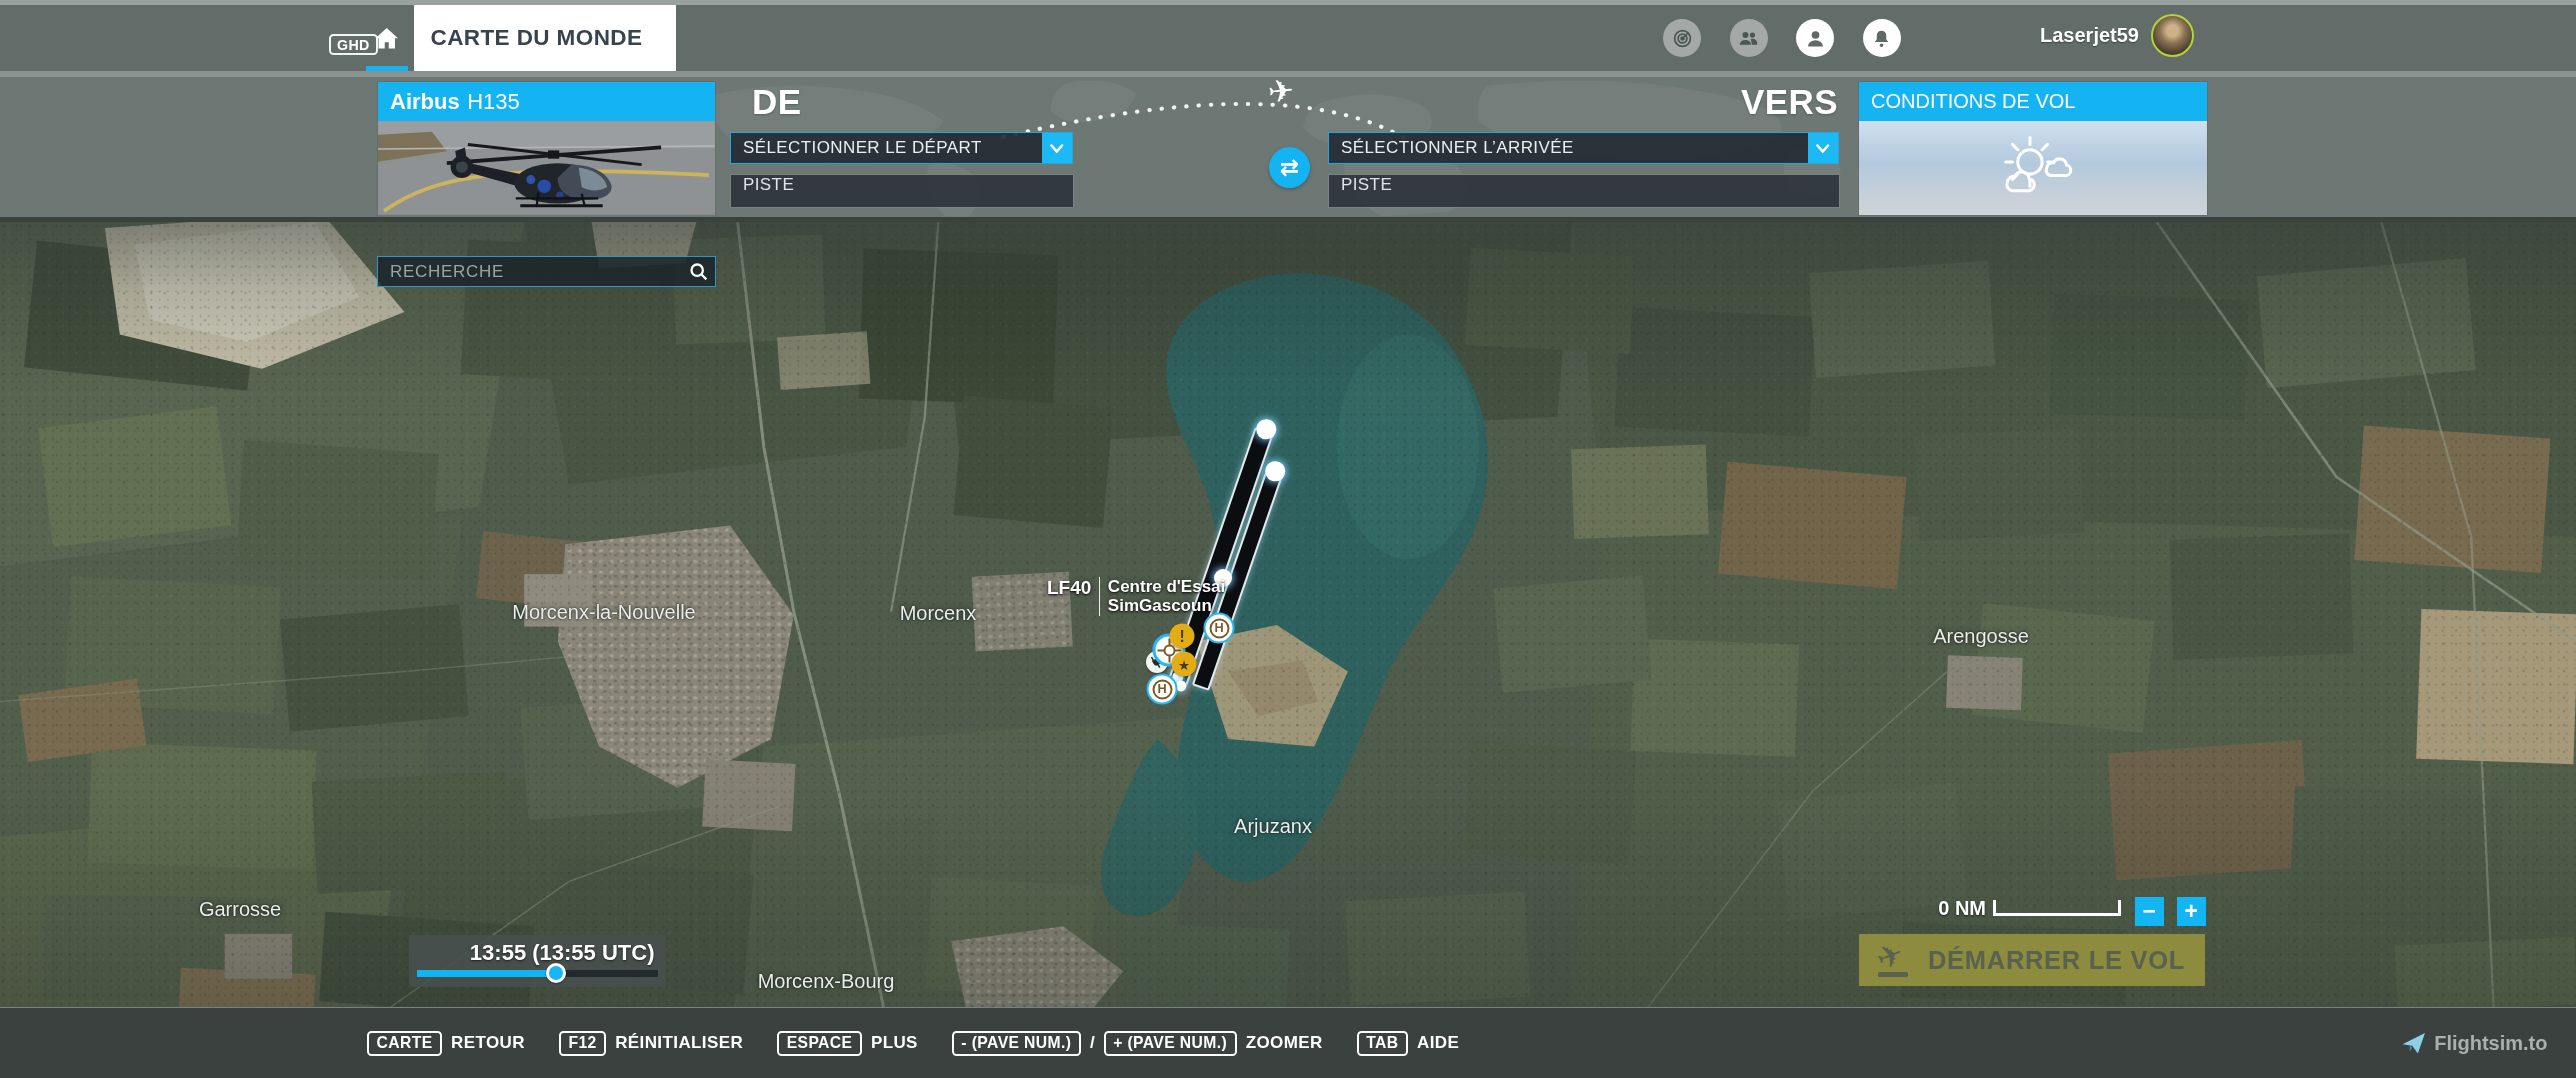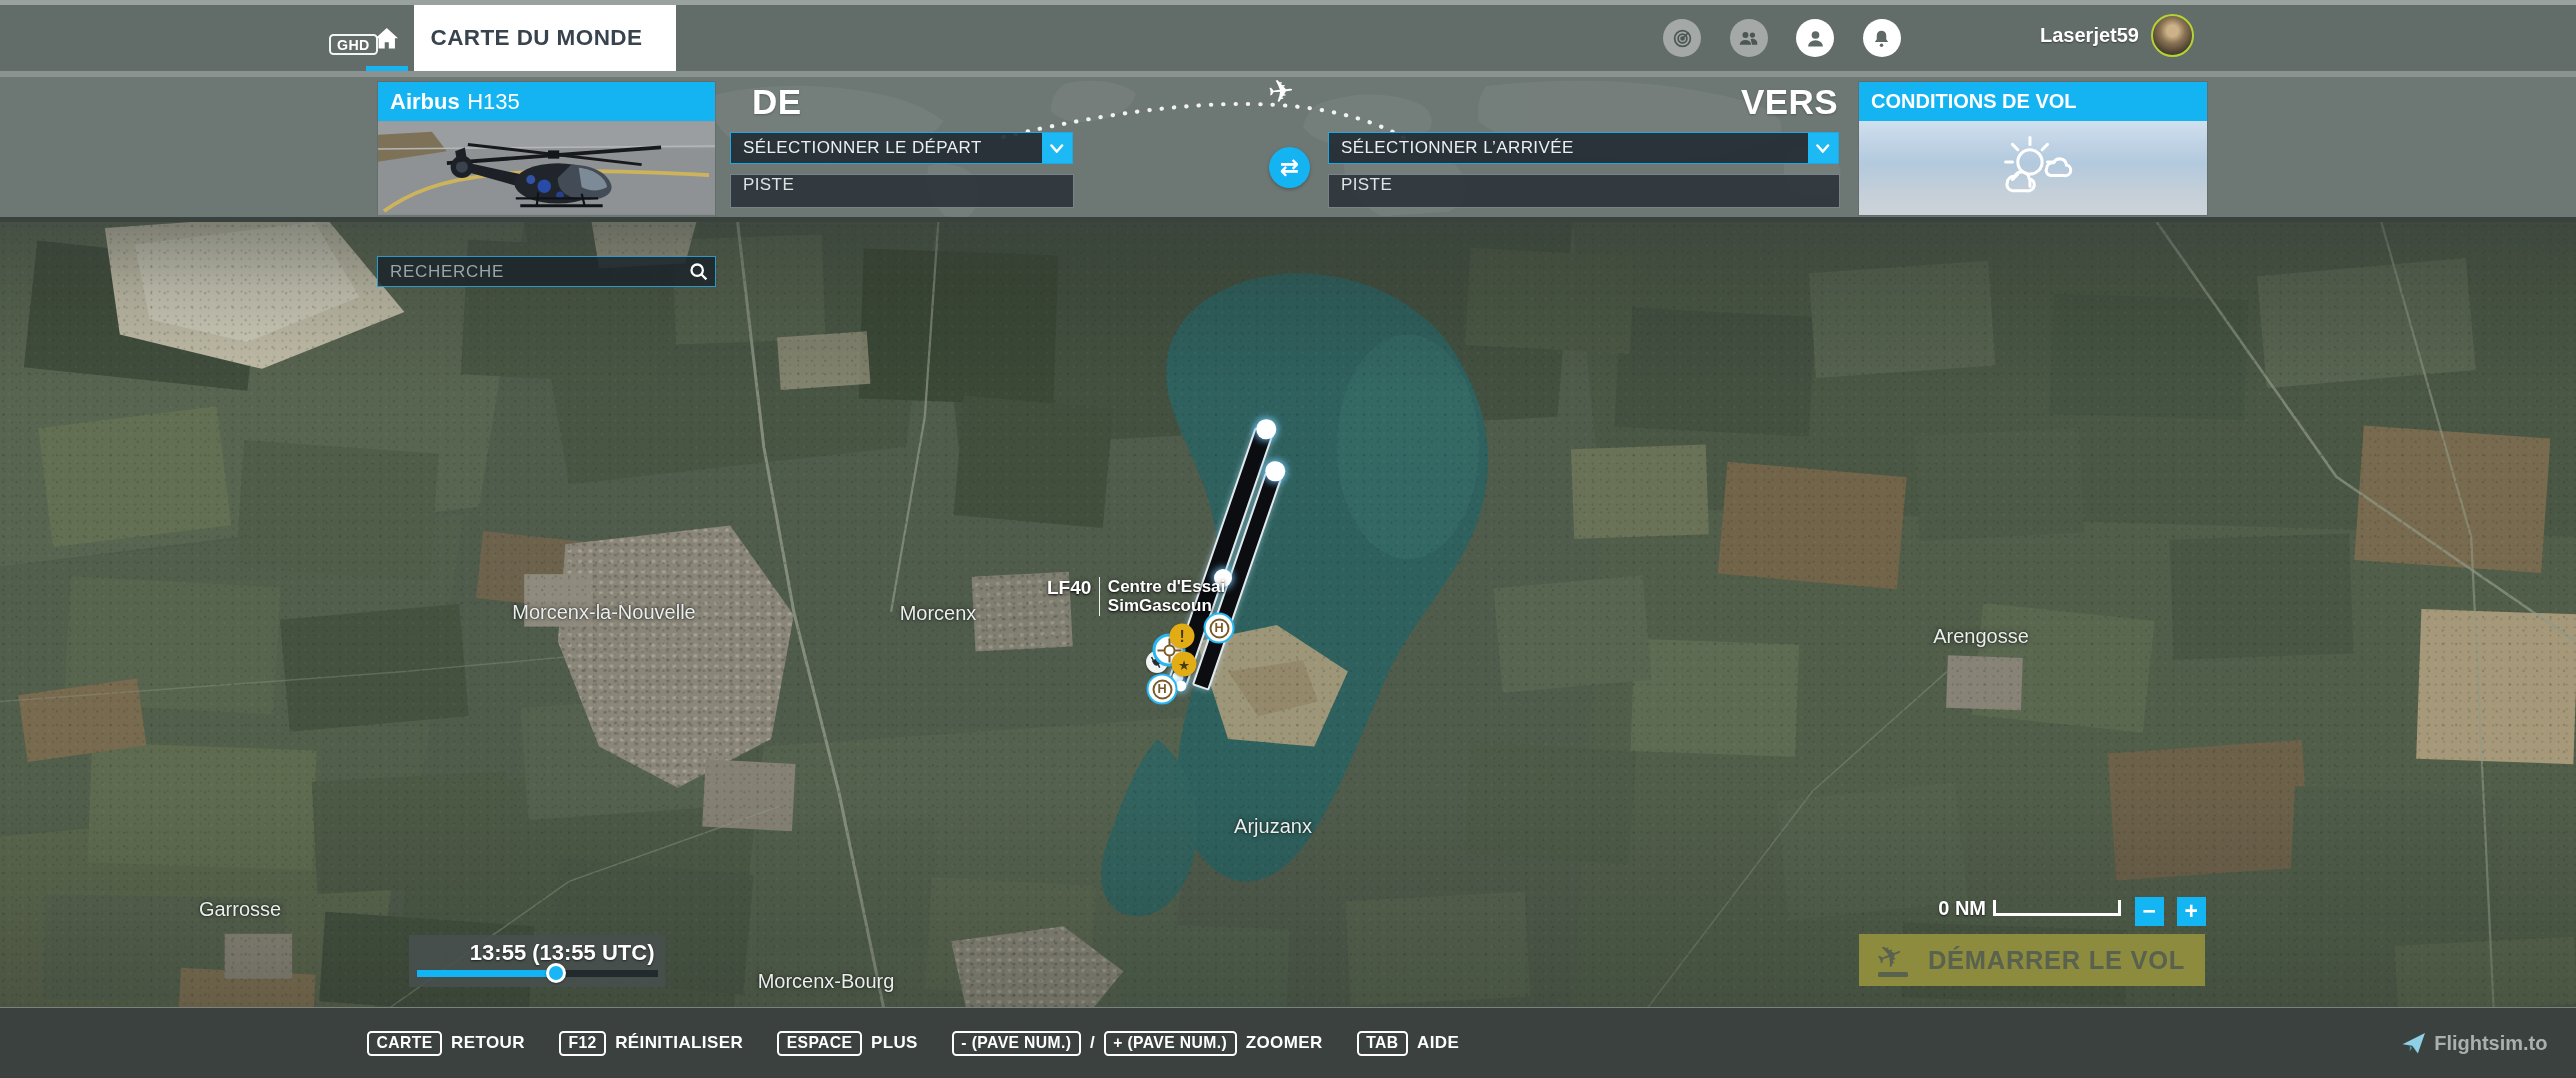--- a/index.html
+++ b/index.html
@@ -43,21 +43,21 @@
   .select-box{position:absolute;height:32px;background:rgba(36,45,51,.92);border:1.5px solid #1fa9e2;
     display:flex;align-items:center;}
   .select-box .sel-text{flex:1;color:#eaf0f2;font-size:17px;padding-left:12px;letter-spacing:0.4px;white-space:nowrap;overflow:hidden;}
   .sel-chevron{width:30px;align-self:stretch;background:#1cb9f5;display:flex;align-items:center;justify-content:center;}
   .piste-box{position:absolute;height:34px;background:rgba(42,50,56,.88);border:0.7px solid #77828a;
     display:flex;align-items:flex-start;color:#dde4e6;font-size:17px;padding-left:12px;letter-spacing:0.4px;}
   .swap-btn{position:absolute;left:1269px;top:70px;width:41px;height:41px;border-radius:50%;background:#14b3f2;
     color:#fff;font-size:23px;font-weight:bold;display:flex;align-items:center;justify-content:center;
     box-shadow:0 1.5px 3.7px rgba(0,0,0,.25);}
   .weather-card{left:1859px;top:5.2px;width:348px;}
-  .weather-card .card-head{font-size:20px;font-weight:bold;}
+  .weather-card .card-head{font-size:20px;font-weight:normal;}
   .weather-body{width:348px;height:94px;display:flex;align-items:center;justify-content:center;
     background:linear-gradient(180deg,#cfdfee 0%,#b3c9dd 45%,#c3cfd9 75%,#cdd3d8 100%);}
   .band-divider{position:absolute;left:0;top:217px;width:2576px;height:4.5px;background:#3a423f;}
 
   
   .map{position:absolute;left:0;top:222px;width:2576px;height:786px;overflow:hidden;background:#4d5947;}
   .map svg.terrain{position:absolute;inset:0;width:100%;height:100%;}
   .map-texture{position:absolute;inset:0;pointer-events:none;
     background-image:radial-gradient(rgba(16,24,14,.16) 0.9px,transparent 1px),
                      radial-gradient(rgba(235,240,228,.05) 0.7px,transparent 0.9px);

